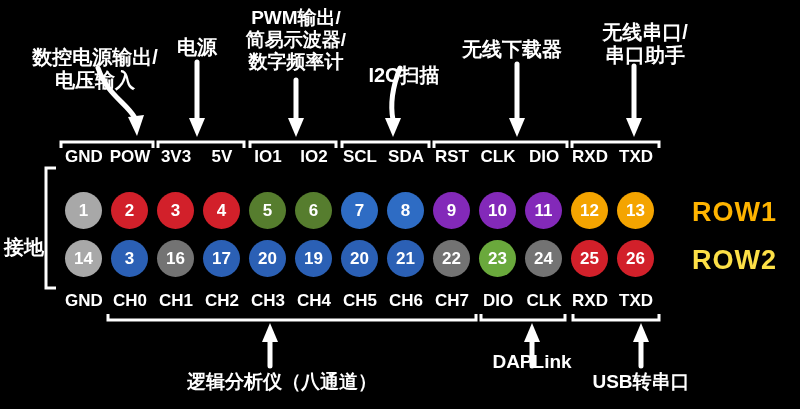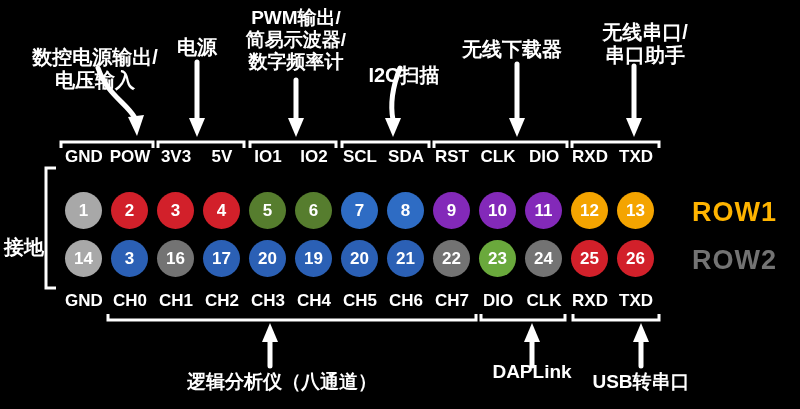--- a/index.html
+++ b/index.html
@@ -193,25 +193,25 @@
       <div class="pin" style="background: rgb(43, 96, 181);">20</div>
       <div class="pin" style="background: rgb(43, 96, 181);">21</div>
       <div class="pin" style="background: #737373;">22</div>
       <div class="pin" style="background: rgb(106, 169, 60);">23</div>
       <div class="pin" style="background: #737373;">24</div>
       <div class="pin" style="background: rgb(210, 32, 42);">25</div>
       <div class="pin" style="background: rgb(210, 32, 42);">26</div>
     </div>
 
   <div class="row-tag" id="row1-label" style="top: 197px; color: rgb(255, 180, 0);">ROW1</div>
-  <div class="row-tag" id="row2-label" style="top: 245px; color: #737373;">ROW2</div>
+  <div class="row-tag" id="row2-label" style="top: 245px; color: #fde047;">ROW2</div>
 
   <div class="anno small" style="left:160px; top:371px; width:244px;">
     <div>逻辑分析仪（八通道）</div>
   </div>
-  <div class="anno small" style="left:487px; top:361px; width:90px;">
+  <div class="anno small" style="left:487px; top:351px; width:90px;">
     <div>DAPLink</div>
   </div>
   <div class="anno small" style="left:586px; top:371px; width:110px;">
     <div>USB转串口</div>
   </div>
 
 </div>
 
 </body></html>

